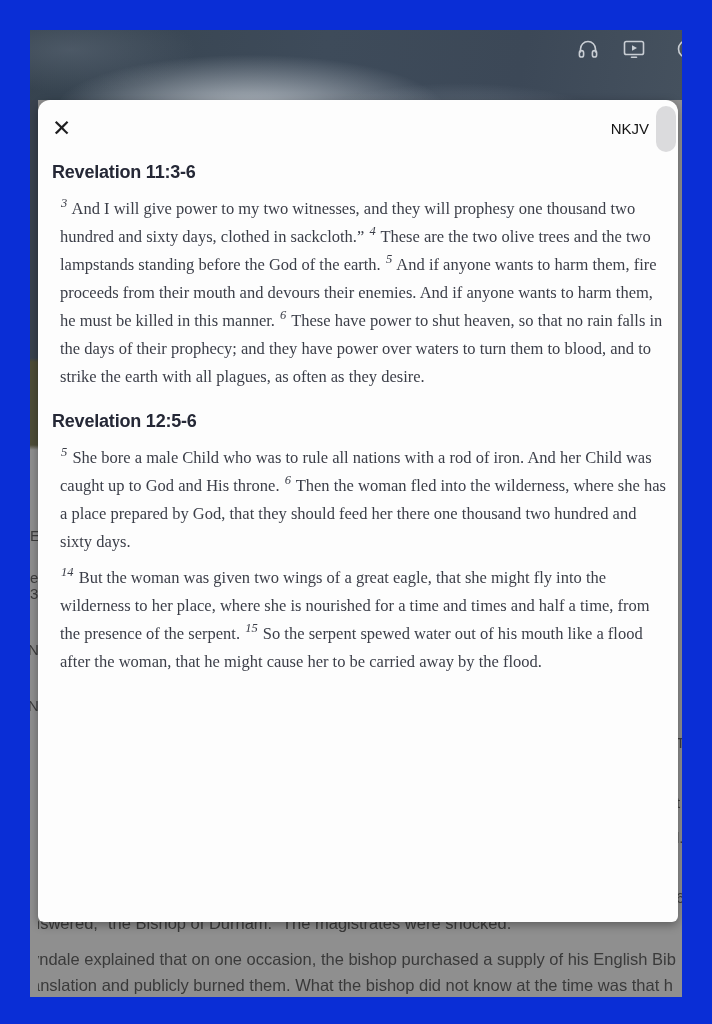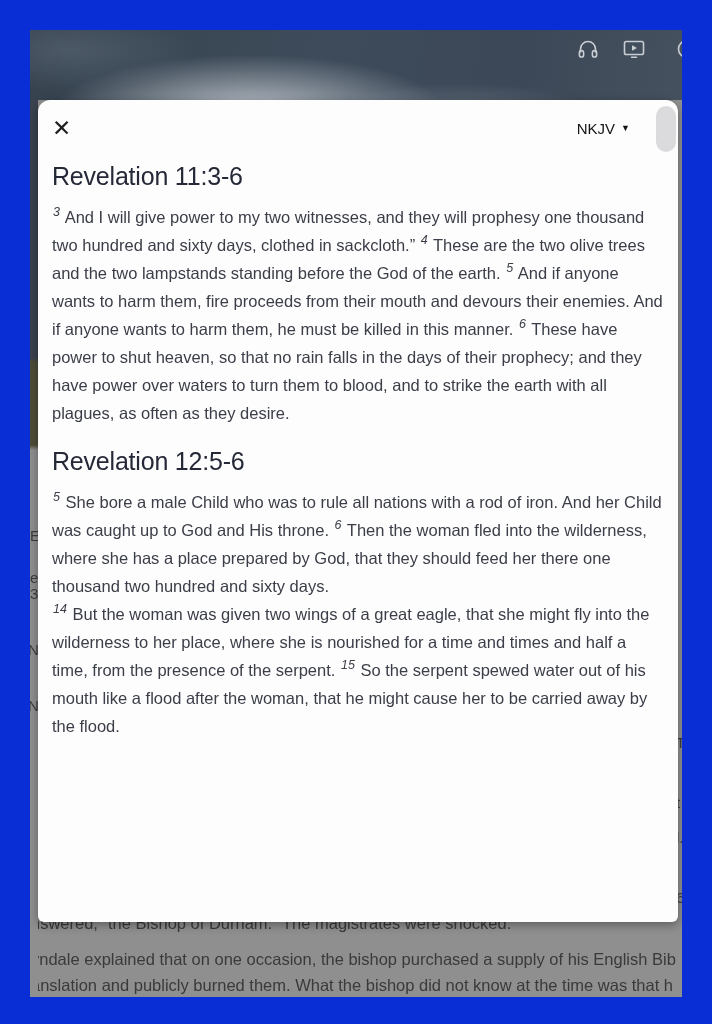--- a/index.html
+++ b/index.html
@@ -28,26 +28,26 @@
            font-size:16.5px;color:#3a3a3a;}
 
   
   .modal{position:absolute;left:8px;top:70px;width:640px;height:822px;background:#fdfdfd;
          border-radius:12px 12px 6px 6px;box-shadow:0 3px 10px rgba(0,0,0,0.35);
          padding:14px 14px 0 14px;box-sizing:border-box;overflow:hidden;}
   .modal-top{display:flex;justify-content:space-between;align-items:center;height:28px;}
   .close-btn{font-size:23px;color:#1d1d1f;line-height:1;cursor:pointer;background:none;border:none;
              padding:0;margin:0;font-family:"Liberation Sans",sans-serif;}
   .version-sel{display:flex;align-items:center;gap:6px;font-size:15px;color:#141414;
-               margin-right:34px;cursor:pointer;}
+               cursor:pointer;}
   .caret{font-size:9px;color:#141414;}
   .scroll-thumb{position:absolute;top:6px;right:2px;width:20px;height:46px;border-radius:10px;
                 background:#dbdbdd;}
-  .sec-h{font-size:25px;font-weight:400;color:#252836;margin:20px 0 12px 0;letter-spacing:-0.2px;}
-  .verse{font-size:16.5px;line-height:28px;color:#3b3e48;margin:0;width:612px;}
+  .sec-h{font-size:18px;font-weight:700;color:#252836;margin:20px 0 12px 0;letter-spacing:-0.2px;}
+  .verse{font-size:16.5px;line-height:28px;color:#3b3e48;margin:8px;width:612px;font-family:Liberation Serif, serif;}
   .vnum{font-style:italic;font-size:12.5px;line-height:0;position:relative;top:-1px;margin:0 1px;}
 </style>
 </head>
 <body>
 
 <div class="canvas">
   <div class="content">
 
     <div class="photo">
       <div class="hdr-icons">

